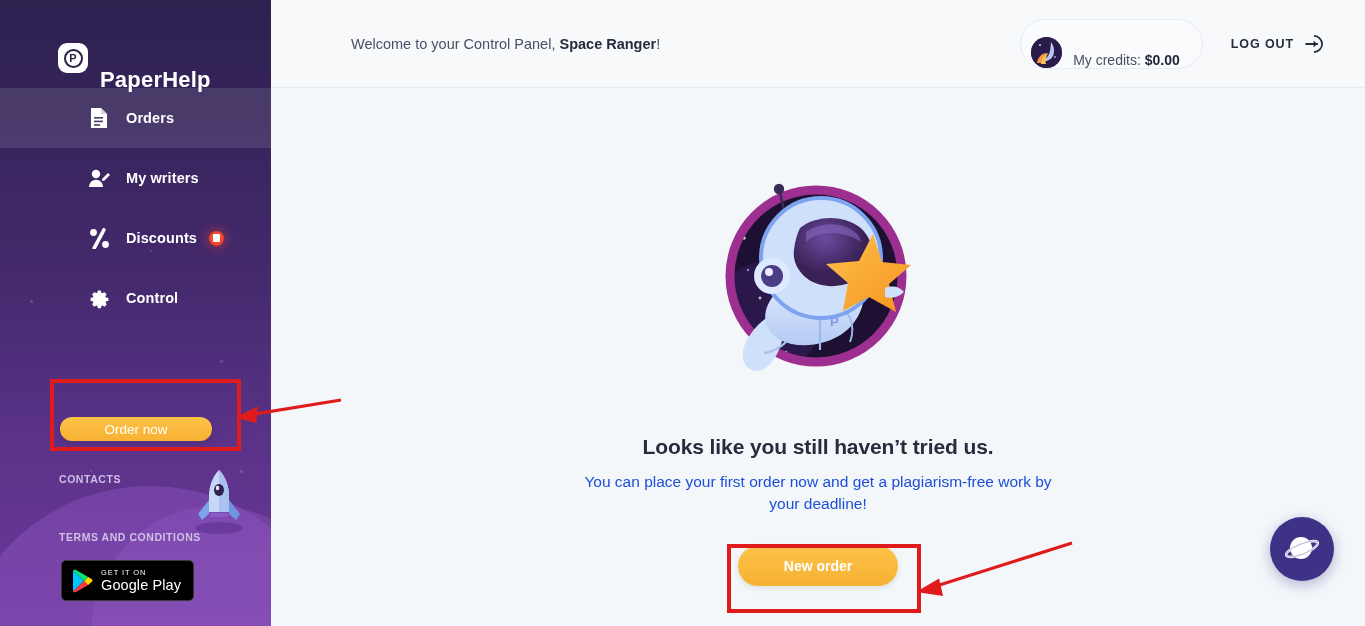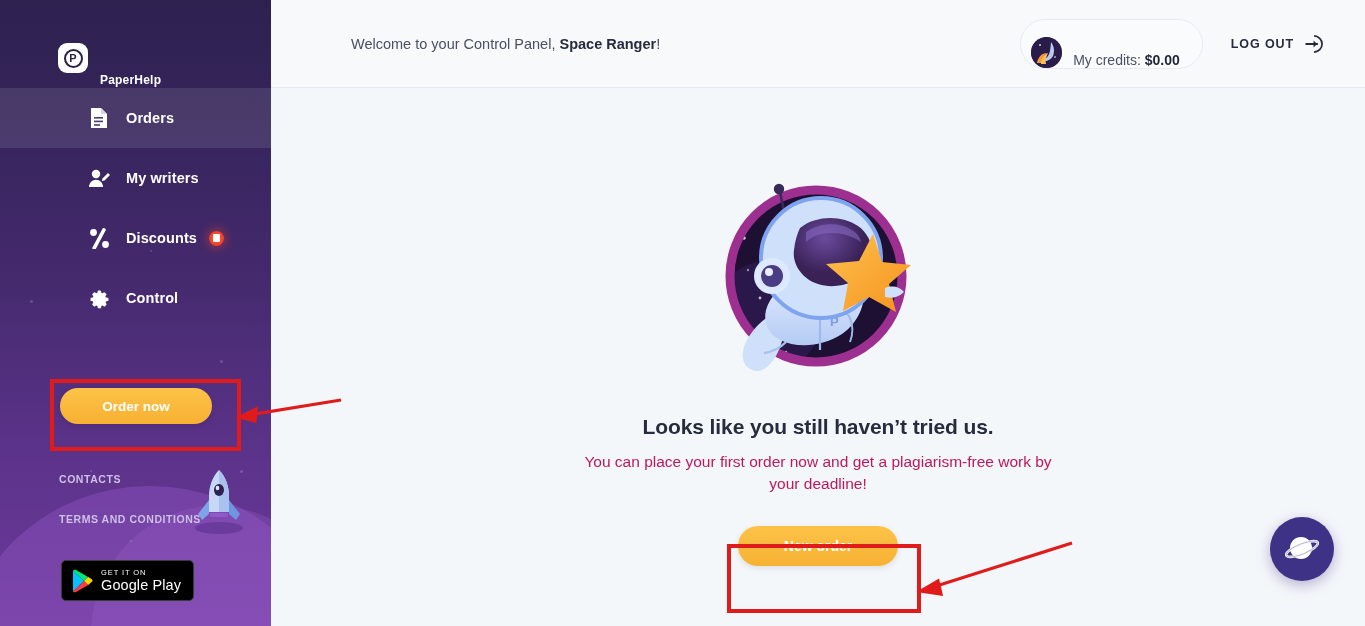--- a/index.html
+++ b/index.html
@@ -37,21 +37,21 @@
   }
   #logo-mark {
     width:30px; height:30px; background:#fff; border-radius:9px;
     display:flex; align-items:center; justify-content:center; flex:0 0 30px;
   }
   #logo-mark .ring {
     width:19px; height:19px; border-radius:50%; border:2.4px solid #2b2046;
     display:flex; align-items:center; justify-content:center;
     font-size:11px; font-weight:bold; color:#2b2046; line-height:1;
   }
-  #logo-text { color:#fff; font-size:12px; font-weight:bold; letter-spacing:.2px;margin-top:44px; }
+  #logo-text { color:#fff; font-size:22px; font-weight:bold; letter-spacing:.2px;margin-top:44px; }
 
   .nav-item {
     position:relative; display:flex; align-items:center; gap:0;
     height:60px; padding-left:88px; cursor:pointer;
   }
   .nav-item.active { background:rgba(255,255,255,.10); }
   .nav-ico {
     width:22px; height:22px; flex:0 0 22px; margin-right:16px;
     display:flex; align-items:center; justify-content:center;
   }
@@ -60,36 +60,36 @@
     margin-left:12px; width:15px; height:15px; border-radius:50%;
     background:radial-gradient(circle at 50% 45%,#ff5a3c,#e8341c);
     display:flex; align-items:center; justify-content:center;
     box-shadow:0 0 8px 3px rgba(255,70,40,.35);
   }
   .nav-badge i {
     display:block; width:7px; height:8px; background:#fff; border-radius:1px;
   }
 
   #order-now-btn {
-    position:absolute; left:60px; top:388px;
-    width:152px; height:36px; border-radius:18px;
+    position:absolute; left:60px; top:417px;
+    width:152px; height:24px; border-radius:18px;
     background:linear-gradient(180deg,#fcc348,#f7b133);
-    color:#fff; font-size:13.5px; font-weight:bold;
+    color:#fff; font-size:13.5px; font-weight:normal;
     display:flex; align-items:center; justify-content:center;
     border:none; cursor:pointer; font-family:"Liberation Sans", sans-serif;
     box-shadow:0 2px 6px rgba(0,0,0,.12);
   }
 
   .side-link {
     position:absolute; left:59px; color:#cfc0e6;
     font-size:10.5px; font-weight:bold; letter-spacing:.55px;
     cursor:pointer; text-transform:uppercase;
   }
   #link-contacts { top:473px; }
-  #link-terms    { top:513px; }
+  #link-terms    { top:531px; }
 
   #gp-badge {
     position:absolute; left:61px; top:560px;
     width:133px; height:41px; border-radius:5px;
     background:#000; border:1px solid #3a3a3a;
     display:flex; align-items:center; gap:8px; padding:0 9px; cursor:pointer;
   }
   #gp-texts { display:flex; flex-direction:column; line-height:1; }
   #gp-small { color:#fff; font-size:7.5px; letter-spacing:.9px; margin-bottom:2px; }
   #gp-big { color:#fff; font-size:14.5px; letter-spacing:.1px; }
@@ -122,24 +122,24 @@
   #logout { display:flex; align-items:center; gap:9px; cursor:pointer; }
   #logout-label { font-size:12.5px; font-weight:bold; letter-spacing:.9px; color:#262b3d; }
 
   #content {
     position:relative; height:538px;
     display:flex; flex-direction:column; align-items:center;
     padding-top:78px;
   }
   #hero-illustration { width:220px; height:225px; }
   #empty-title {
-    margin-top:24px; font-size:21px; font-weight:bold; color:#262b3d; letter-spacing:-.1px;
+    margin-top:44px; font-size:21px; font-weight:bold; color:#262b3d; letter-spacing:-.1px;
   }
   #empty-sub {
-    margin-top:12px; font-size:15.5px; color:#be185d; line-height:1.45;
+    margin-top:12px; font-size:15.5px; color:#1d4ed8; line-height:1.45;
     text-align:center; max-width:500px;
   }
   #new-order-btn {
     margin-top:30px; width:160px; height:40px; border-radius:20px;
     background:linear-gradient(180deg,#fcc348,#f7b133);
     color:#fff; font-size:14px; font-weight:bold; border:none; cursor:pointer;
     font-family:"Liberation Sans", sans-serif; box-shadow:0 2px 6px rgba(0,0,0,.10);
   }
 
   #fab {

